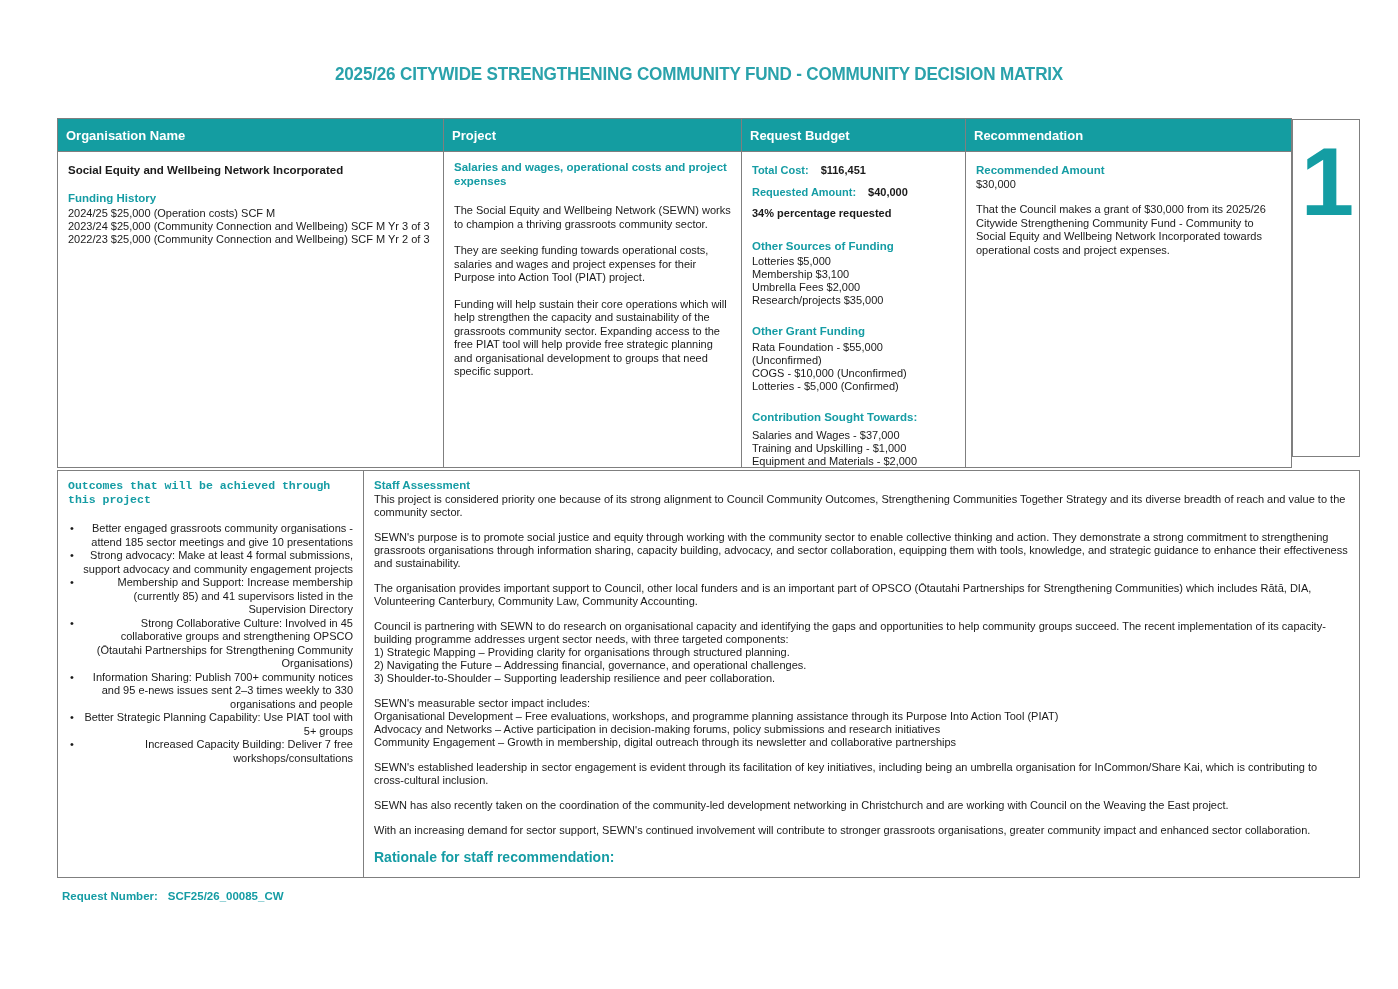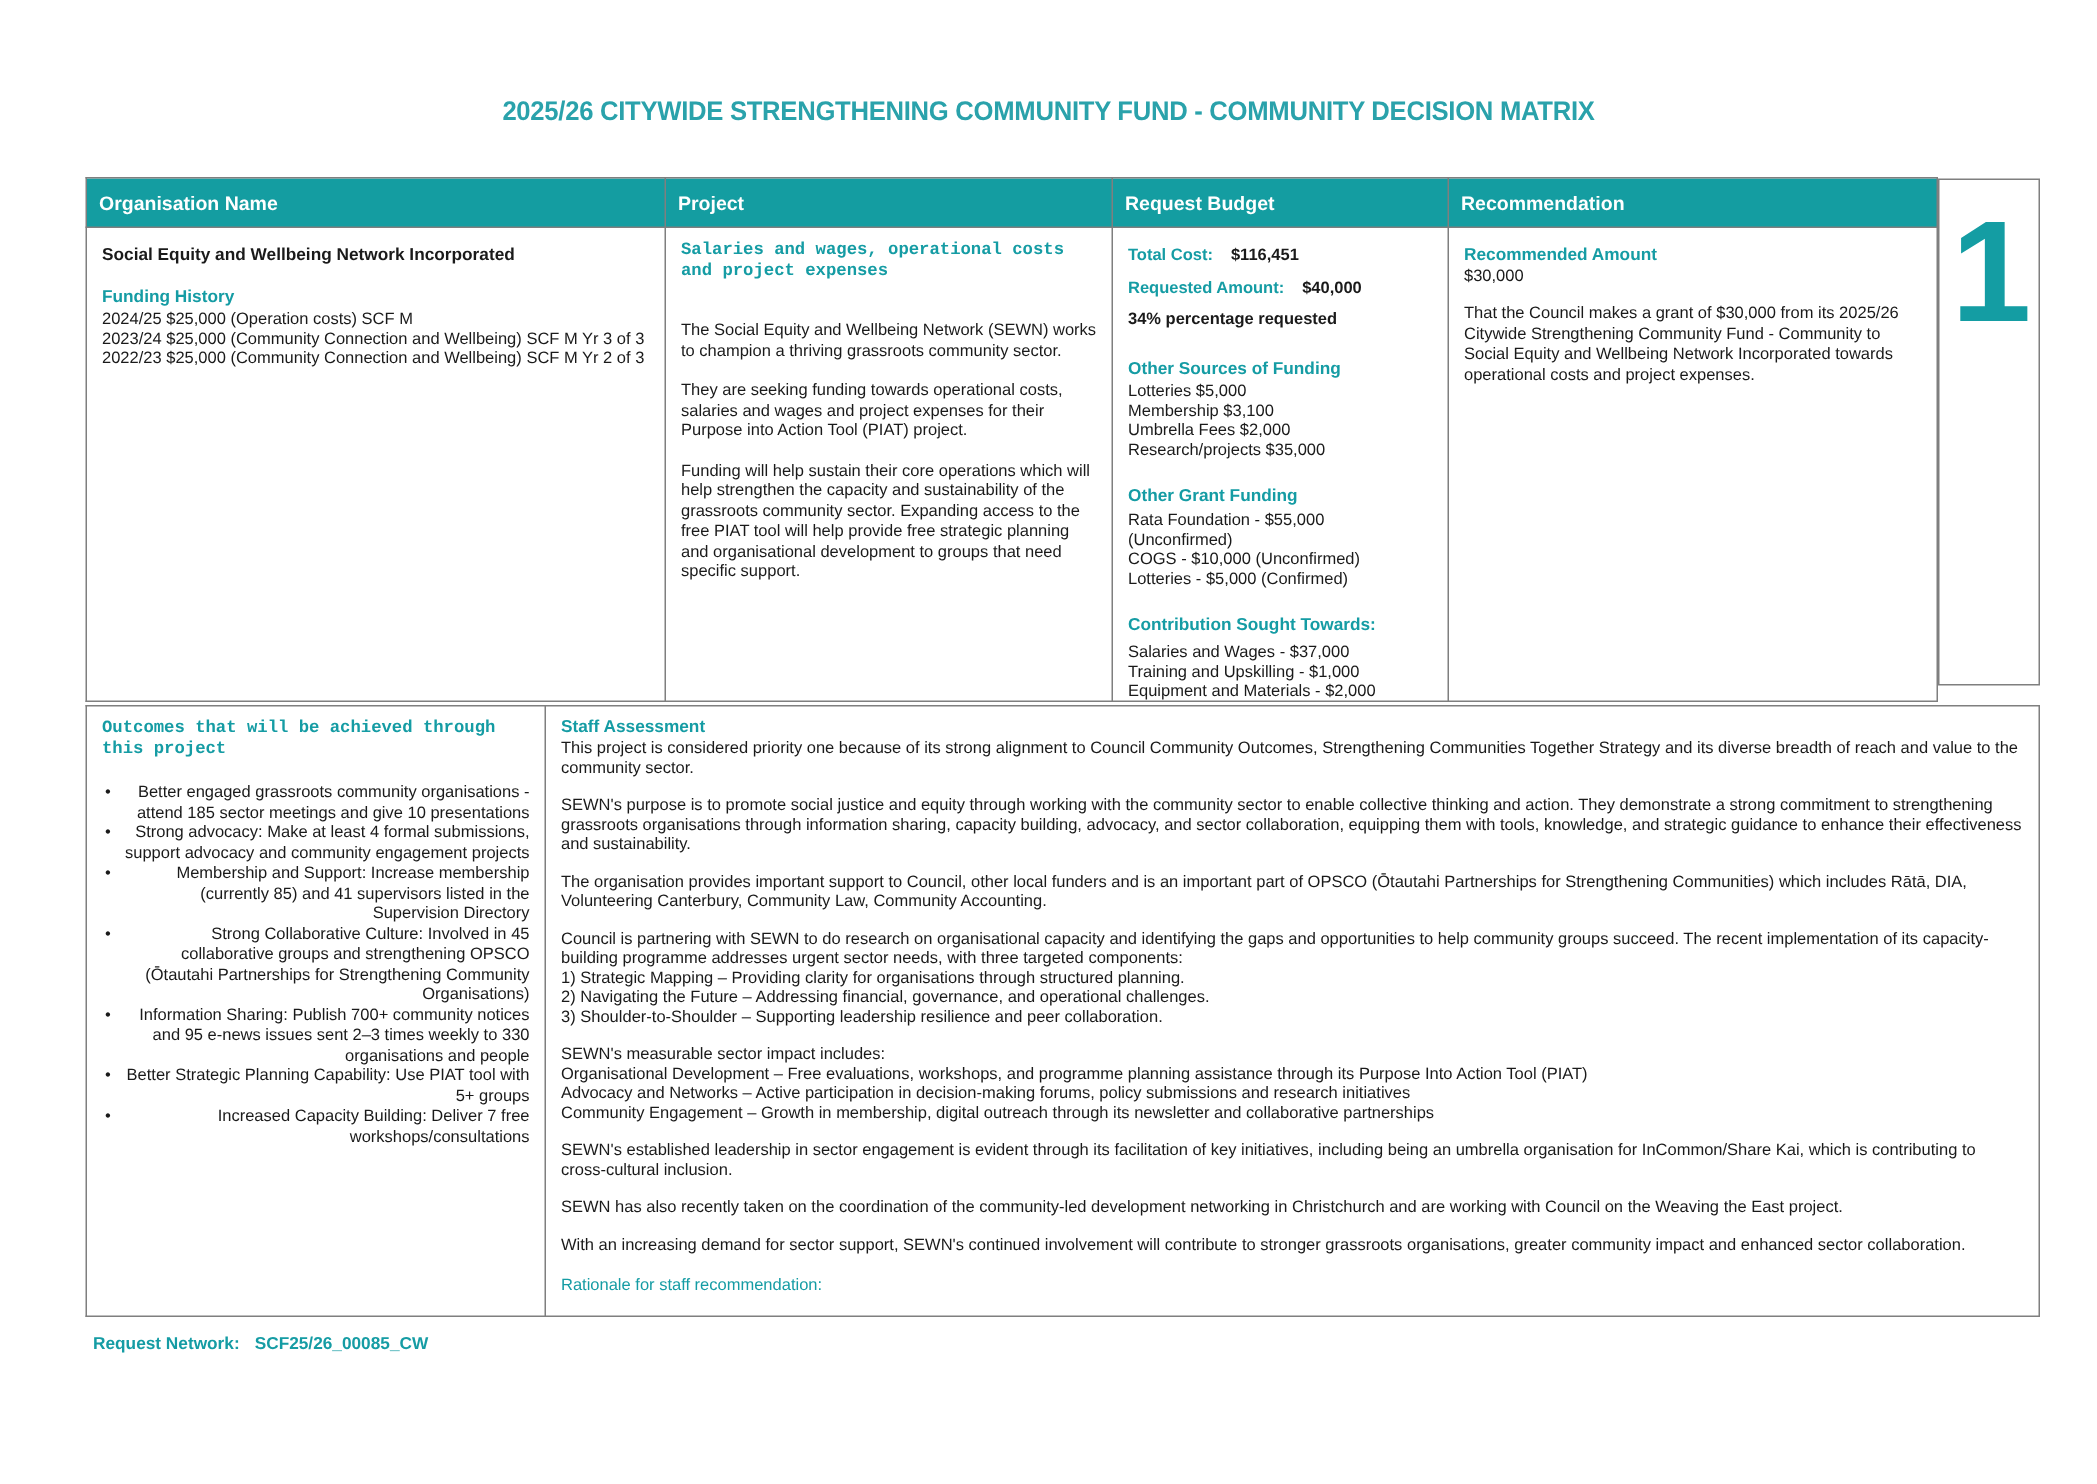--- a/index.html
+++ b/index.html
@@ -22,21 +22,21 @@
   .cellpad{padding:12px 10px 8px 10px;overflow:hidden;max-height:295px;}
   .cellpad.proj{padding-top:8px;}
 
   .accent{color:#159ca4;}
   .b{font-weight:bold;}
 
   .org-name{font-size:11.5px;font-weight:bold;margin-bottom:14px;}
   .sec-head{color:#159ca4;font-weight:bold;font-size:11.5px;margin-bottom:2px;}
   .plain-line{line-height:13px;}
 
-  .proj-title{color:#159ca4;font-weight:bold;font-size:11.5px;line-height:14px;margin-bottom:26px;font-family:Liberation Mono, monospace;}
+  .proj-title{color:#159ca4;font-weight:bold;font-size:11.5px;line-height:14px;margin-bottom:16px;}
   .para{margin:0 0 13px 0;white-space:pre-line;}
   .para:last-child{margin-bottom:0;}
 
   .bl{margin-bottom:8px;}
   .bl .val{margin-left:12px;}
   .sec{margin-top:19px;}
   .sec.tight{margin-top:18px;}
 
   .rec-amount{margin-bottom:12px;}
   .rec-text{white-space:pre-line;}
@@ -54,21 +54,21 @@
   .apad{padding:8px 10px;overflow:hidden;max-height:390px;}
   .a-head{color:#159ca4;font-weight:bold;font-size:11.5px;}
   .outcomes-head{margin-bottom:16px;font-family:Liberation Mono, monospace;}
   .staff-head{margin-bottom:0px;}
 
   ul.bullets{margin:0;padding:0;list-style:none;}
   ul.bullets li{position:relative;padding-left:14px;line-height:13.5px;text-align:right;}
   ul.bullets li::before{content:"\2022";position:absolute;left:2px;}
 
   .staff-body .para{line-height:13px;margin-bottom:12px;}
-  .rationale-head{color:#159ca4;font-weight:normal;font-size:11px;margin:14px 0 12px 0;}
+  .rationale-head{color:#159ca4;font-weight:bold;font-size:14px;margin:14px 0 12px 0;}
   .r-item{position:relative;padding-left:16px;white-space:pre-line;line-height:13.5px;}
   .r-item::before{content:"\2022";position:absolute;left:4px;}
 
   
   .request-number{position:absolute;left:62px;top:890px;font-size:11.5px;font-weight:bold;color:#159ca4;}
   .request-number .rn-val{margin-left:10px;}
   .footer{position:absolute;left:78px;top:947px;font-size:12px;color:#111;}
 </style>
 </head>
 <body>
@@ -229,20 +229,20 @@
             <div class="r-item">Aligns strongly with Council's community outcomes and all pillars of the Strengthening Communities Together Strategy
 SEWN's work and ongoing collaboration with Council helps build capacity and sustainability in an already under- pressure community sector</div>
           </div>
         </td>
 
       </tr>
     </tbody>
   </table>
 
   <div class="request-number">
-    <span>Request Network:</span><span class="rn-val">SCF25/26_00085_CW</span>
+    <span>Request Number:</span><span class="rn-val">SCF25/26_00085_CW</span>
   </div>
 
   <div class="footer">
     <span>Decision Matrix Page </span><span class="b">18</span><span> of </span><span class="b">211</span>
   </div>
 
 </div>
 
 </body></html>

